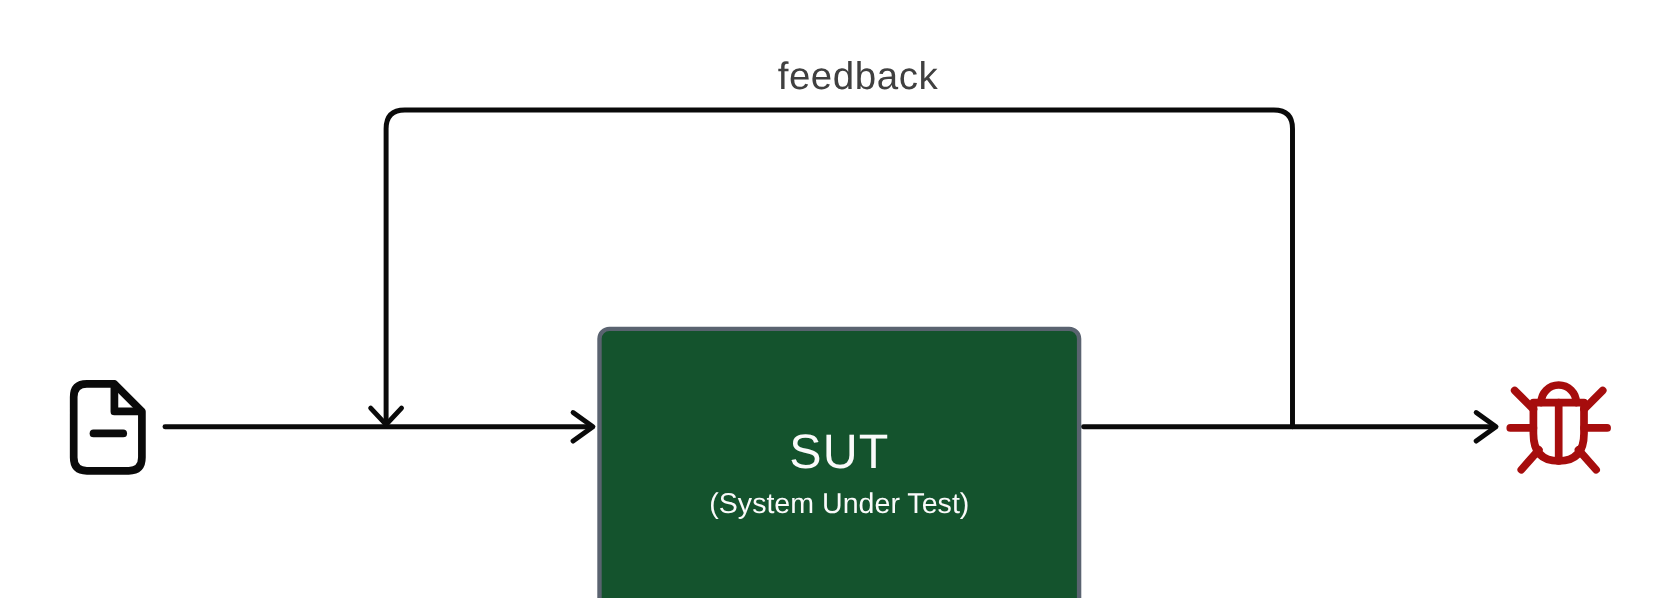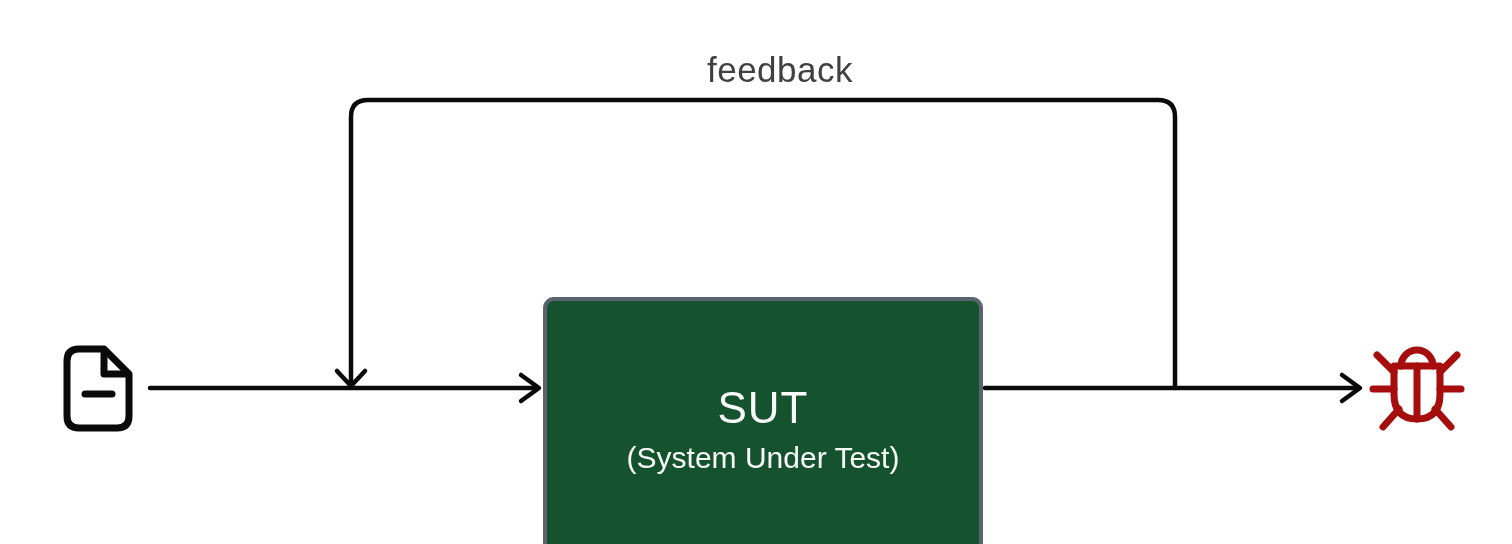--- a/index.html
+++ b/index.html
@@ -52,21 +52,21 @@
   }
   .sut-title {
     color: #fafafa;
     font-size: 44px;
     font-weight: 400;
     line-height: 1.1;
     letter-spacing: 1px;
   }
   .sut-subtitle {
     color: #fafafa;
-    font-size: 30px;
+    font-size: 26px;
     font-weight: 400;
     line-height: 1.1;
   }
   .line { fill: none; stroke-linecap: round; stroke-linejoin: round; }
 </style>
 </head>
 <body>
 
 <div class="canvas">
 

